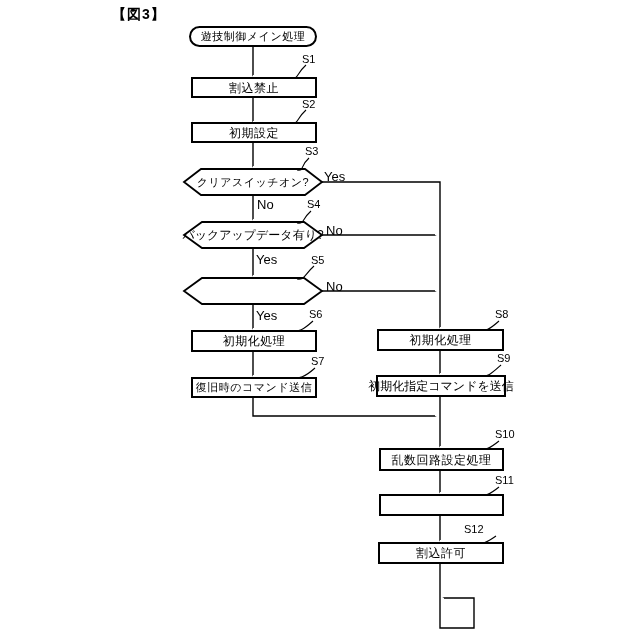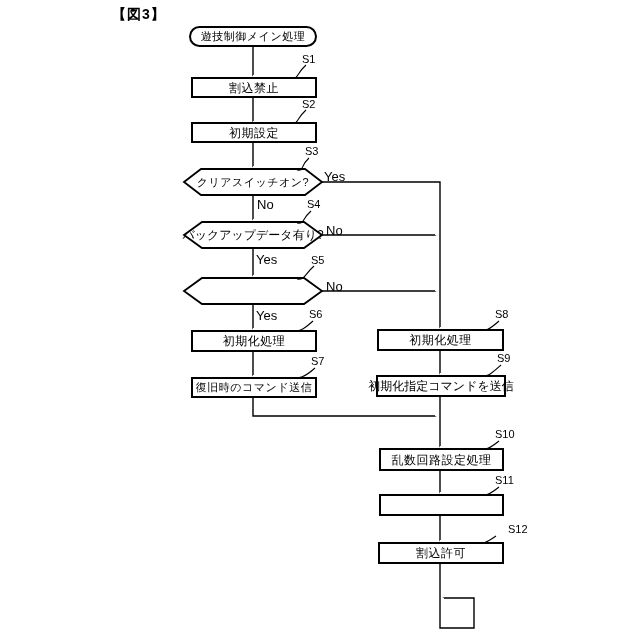--- a/index.html
+++ b/index.html
@@ -93,21 +93,21 @@
   <div class="step-id" style="left:302px;top:99px;">S2</div>
   <div class="step-id" style="left:305px;top:146px;">S3</div>
   <div class="step-id" style="left:307px;top:199px;">S4</div>
   <div class="step-id" style="left:311px;top:255px;">S5</div>
   <div class="step-id" style="left:309px;top:309px;">S6</div>
   <div class="step-id" style="left:311px;top:356px;">S7</div>
   <div class="step-id" style="left:495px;top:309px;">S8</div>
   <div class="step-id" style="left:497px;top:353px;">S9</div>
   <div class="step-id" style="left:495px;top:429px;">S10</div>
   <div class="step-id" style="left:495px;top:475px;">S11</div>
-  <div class="step-id" style="left:508px;top:524px;">S12</div>
+  <div class="step-id" style="left:464px;top:524px;">S12</div>
 
   <div class="branch-label" style="left:324px;top:170px;">Yes</div>
   <div class="branch-label" style="left:257px;top:198px;">No</div>
   <div class="branch-label" style="left:326px;top:224px;">No</div>
   <div class="branch-label" style="left:256px;top:253px;">Yes</div>
   <div class="branch-label" style="left:326px;top:280px;">No</div>
   <div class="branch-label" style="left:256px;top:309px;">Yes</div>
 
 </div>
 

